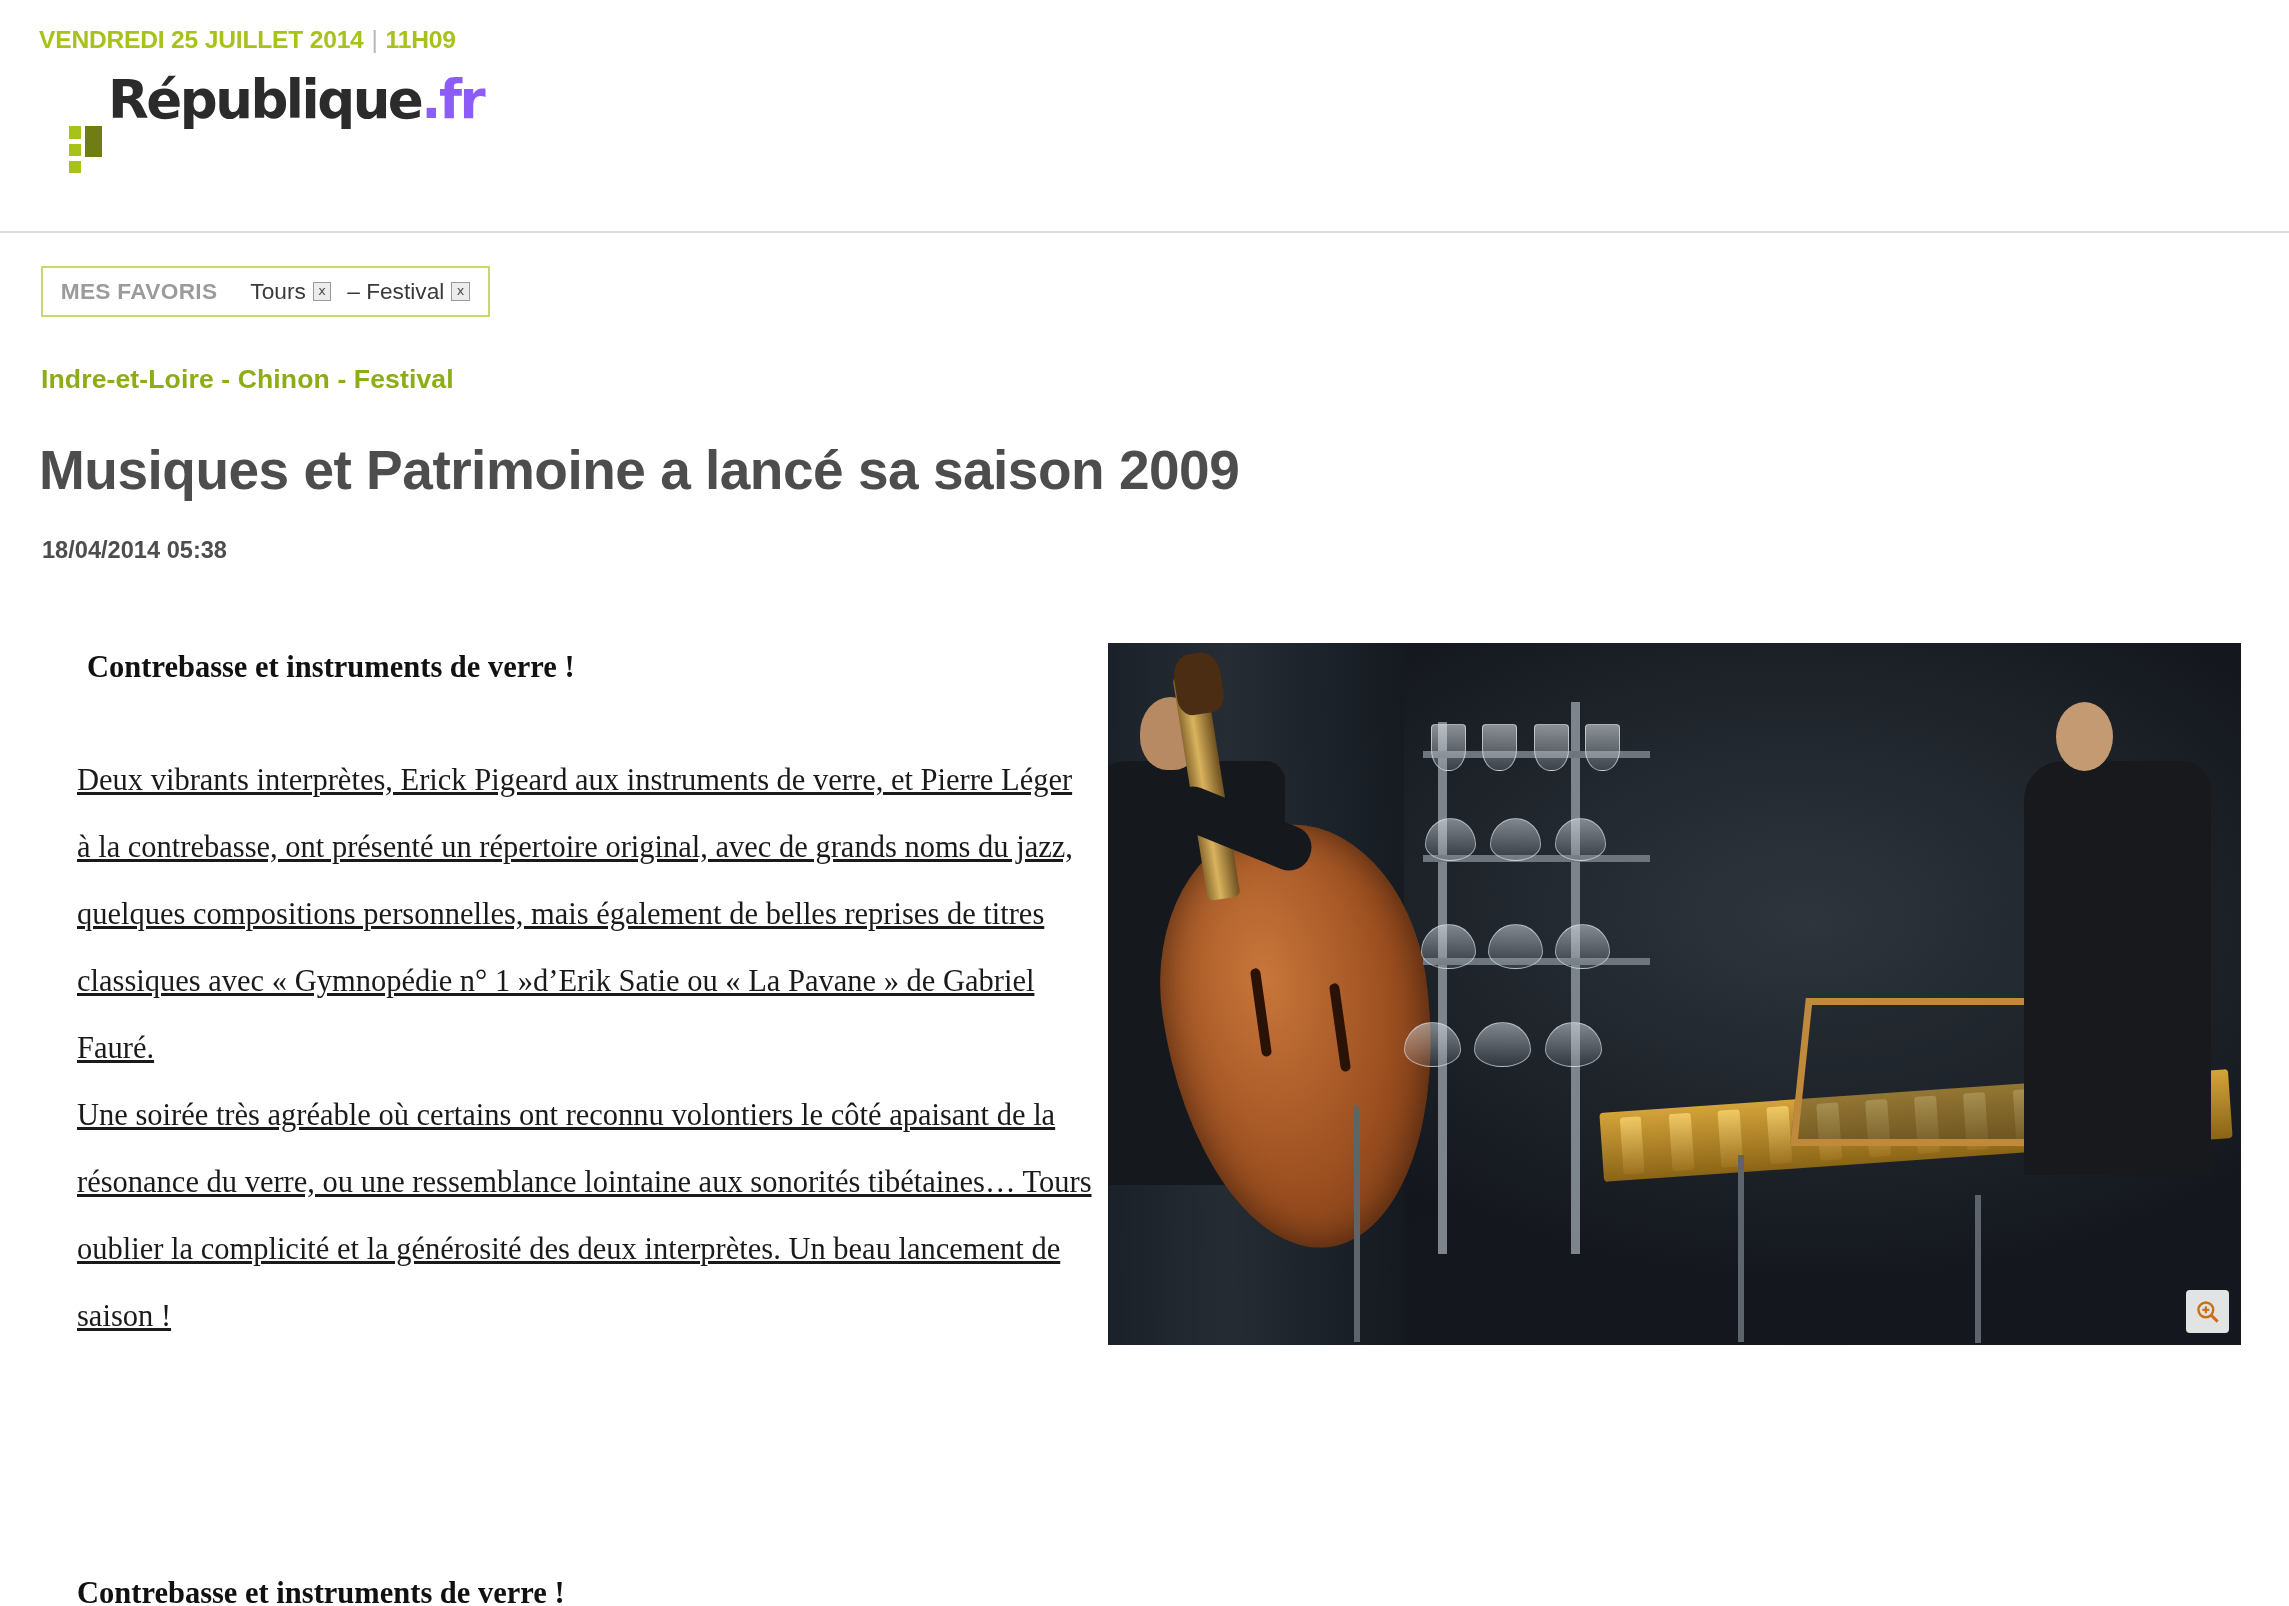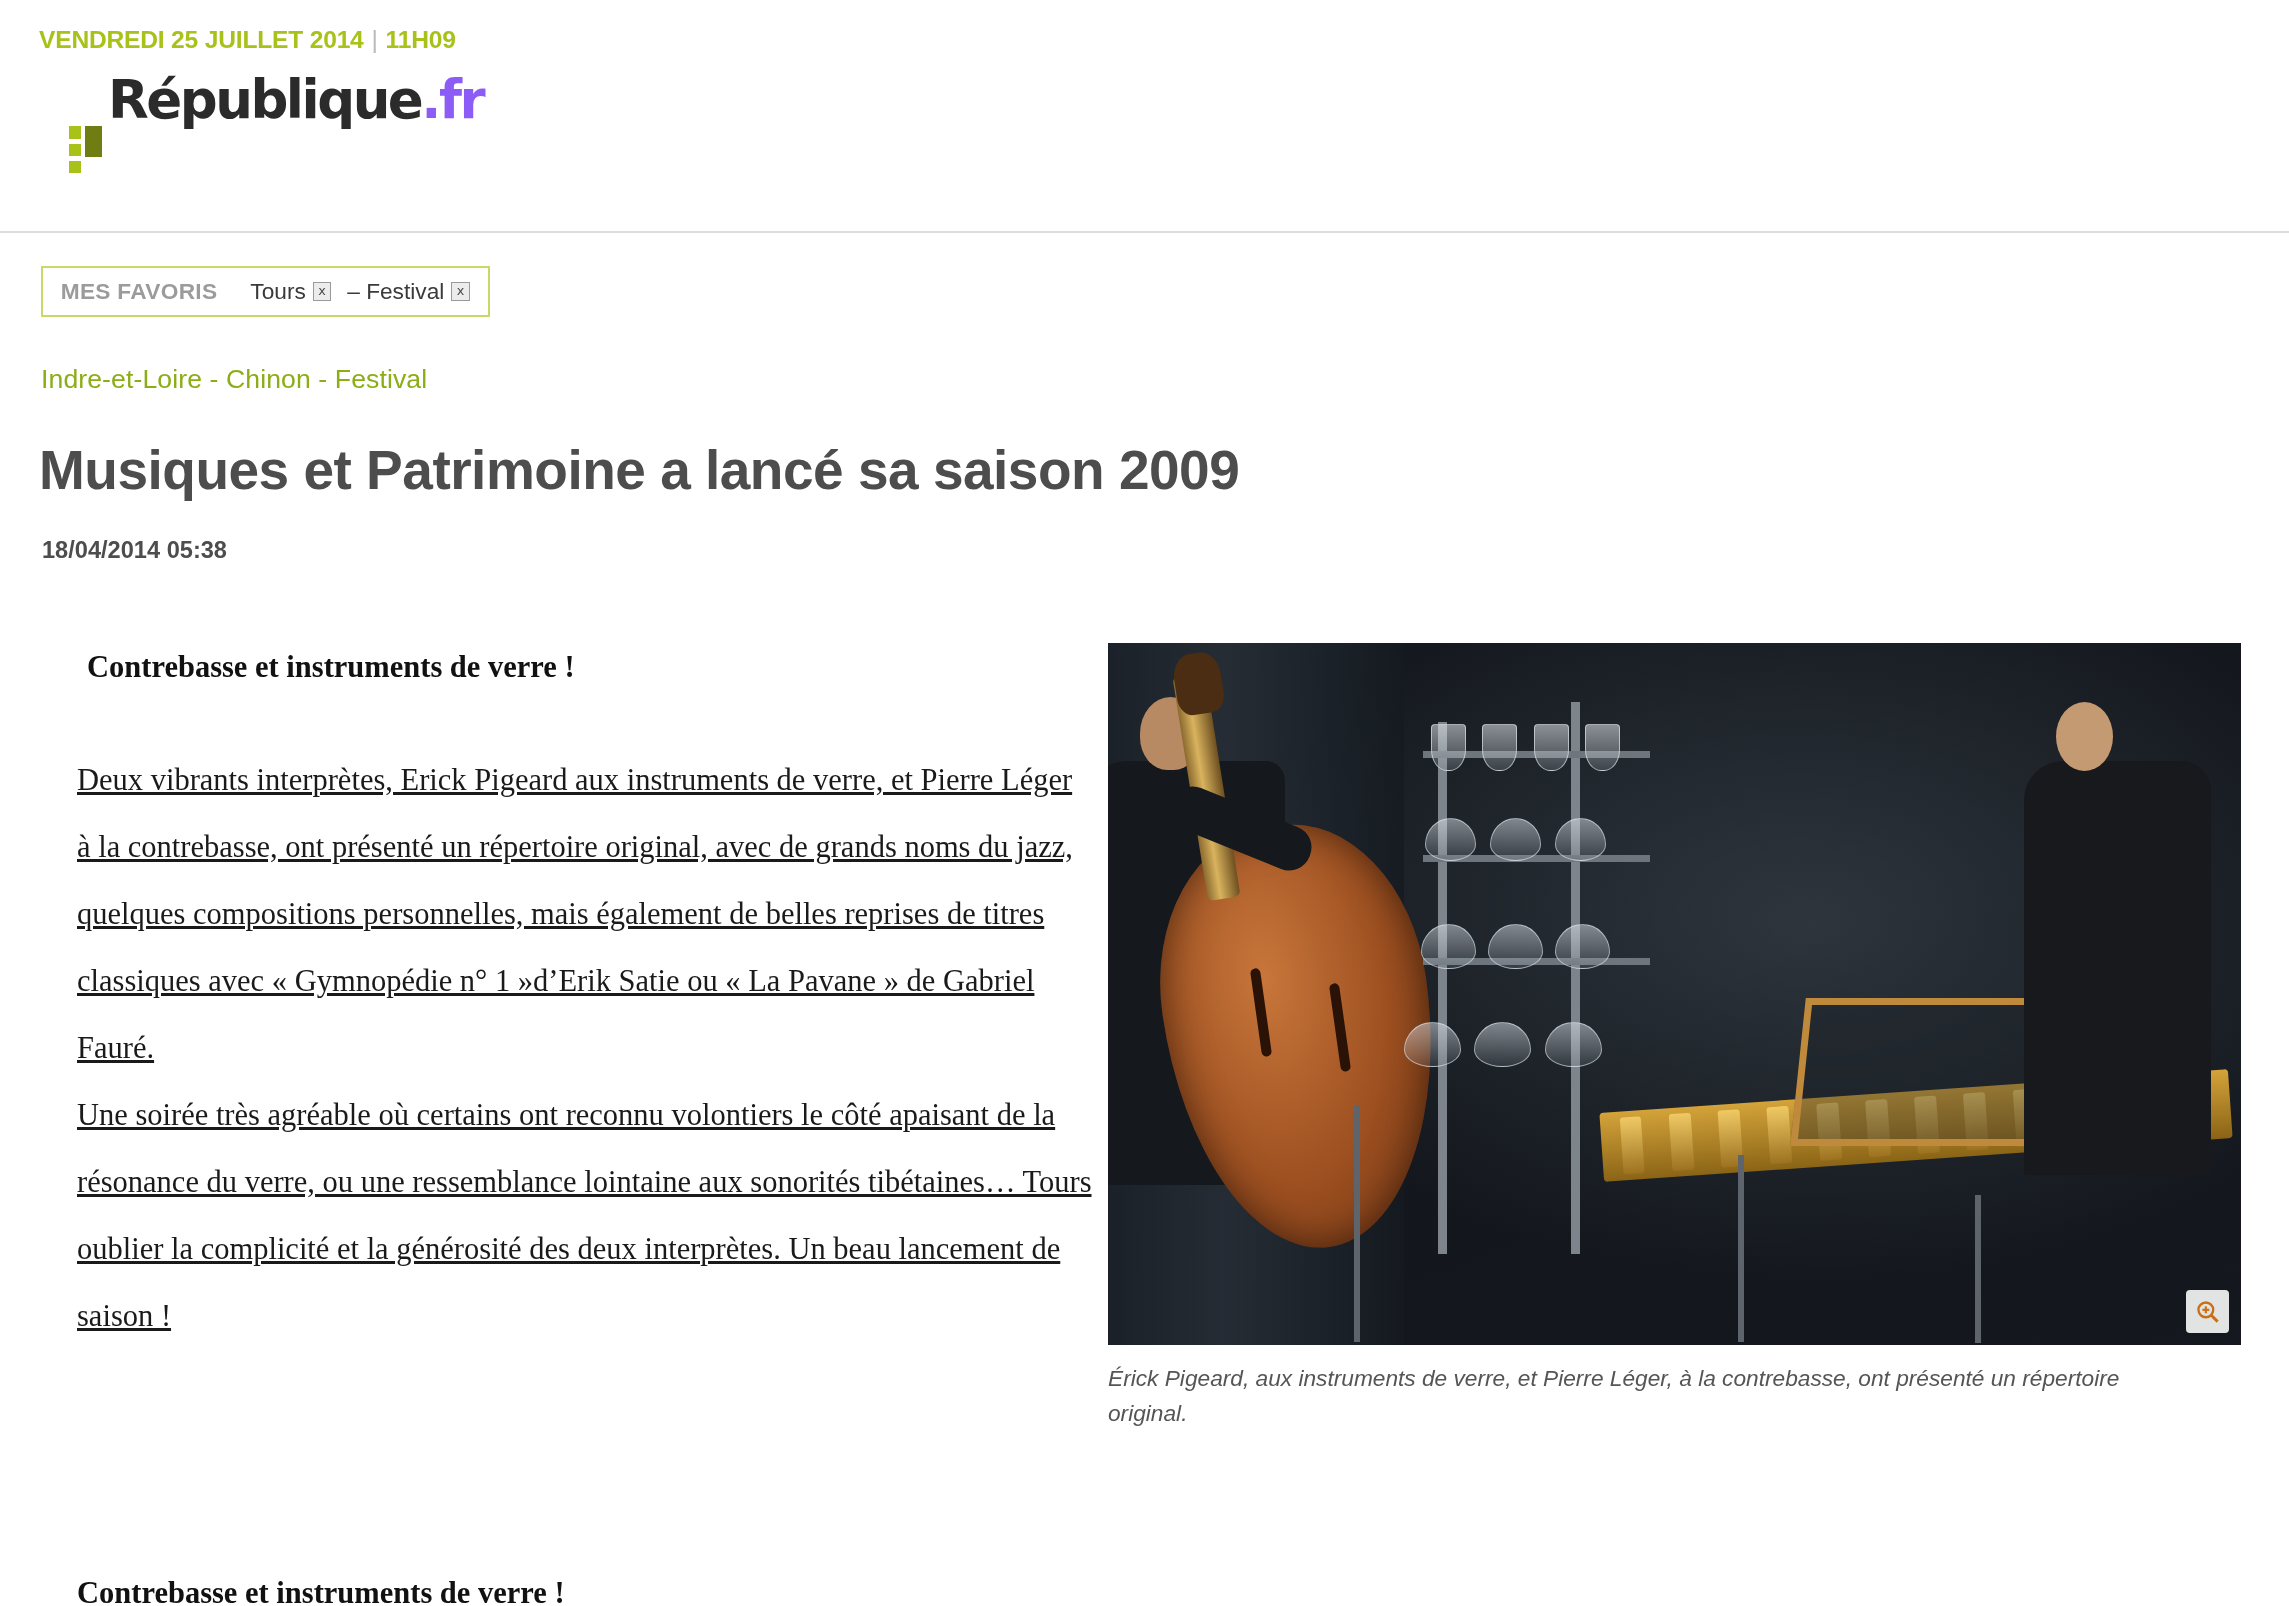--- a/index.html
+++ b/index.html
@@ -124,21 +124,21 @@
     font-family: "DejaVu Sans", sans-serif;
     cursor: pointer;
   }
 
   
   .kicker {
     position: absolute;
     top: 364px;
     left: 41px;
     font-size: 26.6px;
-    font-weight: normal;
+    font-weight: bold;
     color: #8cad16;
     letter-spacing: 0.1px;
   }
   .headline {
     position: absolute;
     top: 402px;
     left: 39px;
     width: 1970px;
     font-size: 55px;
     font-weight: bold;
@@ -479,19 +479,18 @@
 
       <div class="zoom-badge">
         <svg width="25.6" height="25.6" viewBox="0 0 26 26">
           <circle cx="11" cy="11" r="7.5" fill="none" stroke="#c96f18" stroke-width="2.4"></circle>
           <line x1="11" y1="7.5" x2="11" y2="14.5" stroke="#c96f18" stroke-width="2.2"></line>
           <line x1="7.5" y1="11" x2="14.5" y2="11" stroke="#c96f18" stroke-width="2.2"></line>
           <line x1="16.5" y1="16.5" x2="23" y2="23" stroke="#c96f18" stroke-width="3"></line>
         </svg>
       </div>
     </div>
-    <div class="caption">Érick Pigeard, aux instruments de verre, et Pierre Léger, à la contrebasse, ont présenté un répertoire original.</div>
   </div>
 
   <div class="cutoff">Contrebasse et instruments de verre !</div>
 
 </div>
 
 
 </body></html>

